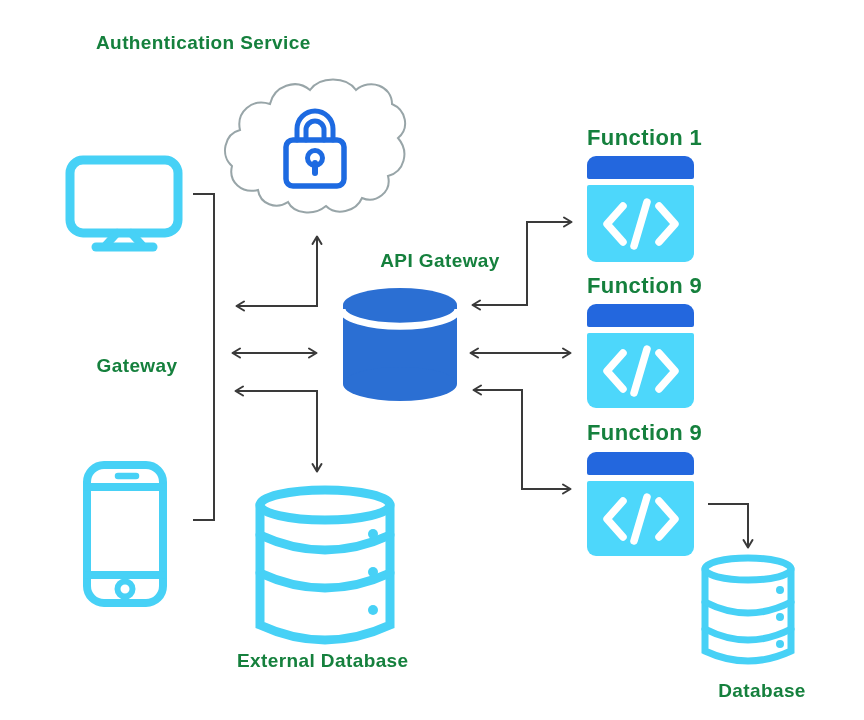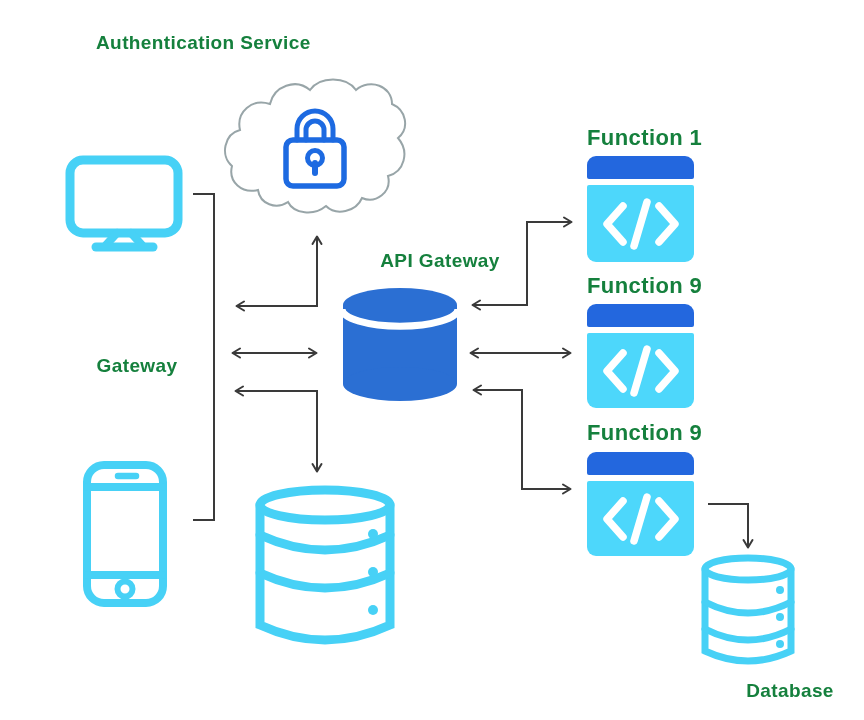--- a/index.html
+++ b/index.html
@@ -147,30 +147,31 @@
       <path d="M8 55 Q73 85 138 55"></path>
       <path d="M8 93 Q73 123 138 93"></path>
     </g>
     <g fill="#47d1f6">
       <circle cx="121" cy="54" r="5"></circle>
       <circle cx="121" cy="92" r="5"></circle>
       <circle cx="121" cy="130" r="5"></circle>
     </g>
   </svg>
 
+  <div class="label lbl-19 center" style="left:237px;top:651px;width:170px;">External Database</div>
 
   <svg class="abs" style="left:700px;top:552px;" width="96" height="114" viewBox="0 0 96 114">
     <g fill="none" stroke="#47d1f6" stroke-width="7" stroke-linecap="round">
       <path d="M5 17 L5 99 Q48 119 91 99 L91 17"></path>
       <ellipse cx="48" cy="17" rx="43" ry="11"></ellipse>
       <path d="M5 50 Q48 72 91 50"></path>
       <path d="M5 77 Q48 99 91 77"></path>
     </g>
     <g fill="#47d1f6">
       <circle cx="80" cy="38" r="4"></circle>
       <circle cx="80" cy="65" r="4"></circle>
       <circle cx="80" cy="92" r="4"></circle>
     </g>
   </svg>
 
-  <div class="label lbl-19 center" style="left:740px;top:681px;width:100px;">Database</div>
+  <div class="label lbl-19 center" style="left:712px;top:681px;width:100px;">Database</div>
 
 </div>
 
 </body></html>

